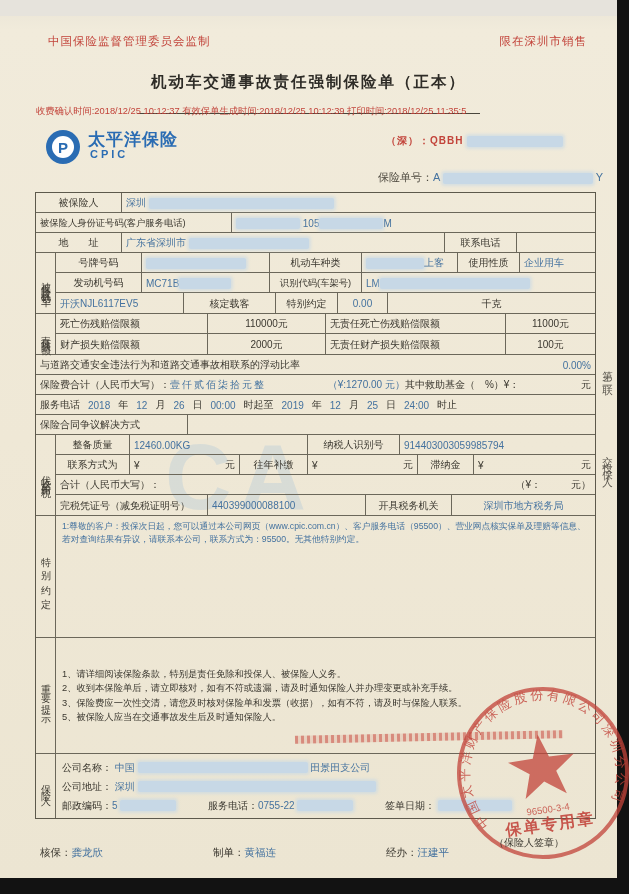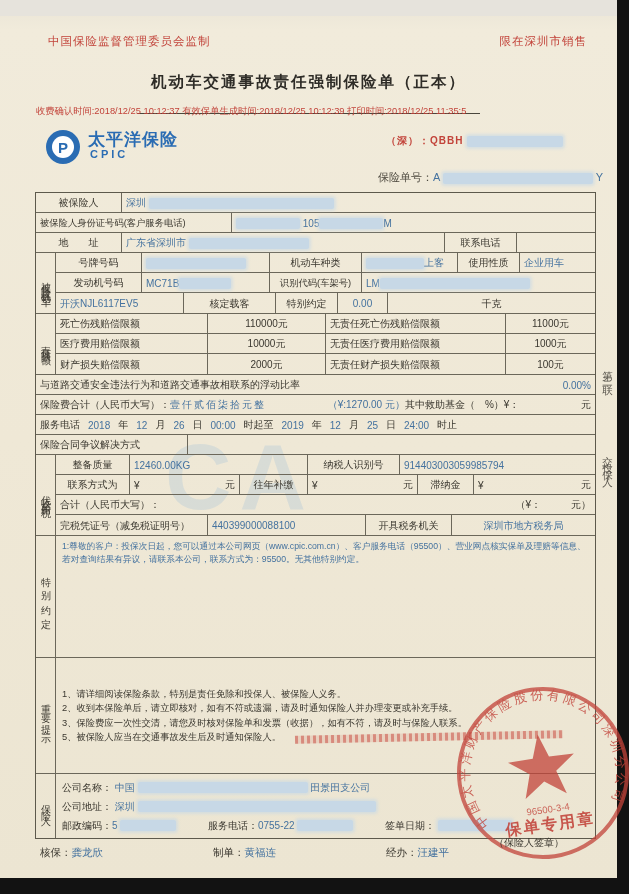--- a/index.html
+++ b/index.html
@@ -161,26 +161,20 @@
     <div class="blk">
       <div class="side">责任限额</div>
       <div class="blkrows">
         <div class="row">
           <div class="c" style="width:152px">死亡伤残赔偿限额</div>
           <div class="c ctr" style="width:118px">110000元</div>
           <div class="c" style="width:180px">无责任死亡伤残赔偿限额</div>
           <div class="c last ctr" style="flex:1">11000元</div>
         </div>
         <div class="row">
-          <div class="c" style="width:152px">医疗费用赔偿限额</div>
-          <div class="c ctr" style="width:118px">10000元</div>
-          <div class="c" style="width:180px">无责任医疗费用赔偿限额</div>
-          <div class="c last ctr" style="flex:1">1000元</div>
-        </div>
-        <div class="row">
           <div class="c" style="width:152px">财产损失赔偿限额</div>
           <div class="c ctr" style="width:118px">2000元</div>
           <div class="c" style="width:180px">无责任财产损失赔偿限额</div>
           <div class="c last ctr" style="flex:1">100元</div>
         </div>
       </div>
     </div>
 
     <div class="row sp" style="padding:0">
       <div class="c last" style="flex:1;justify-content:space-between">

